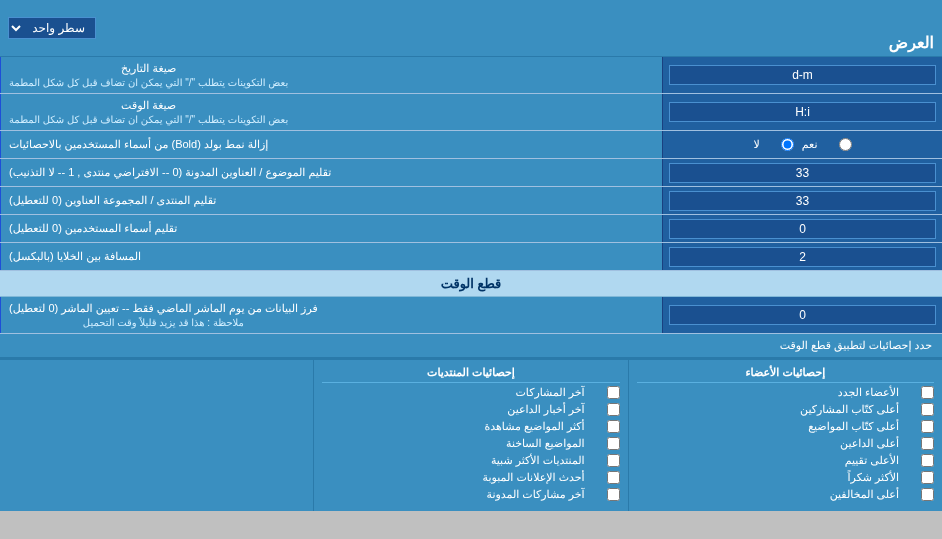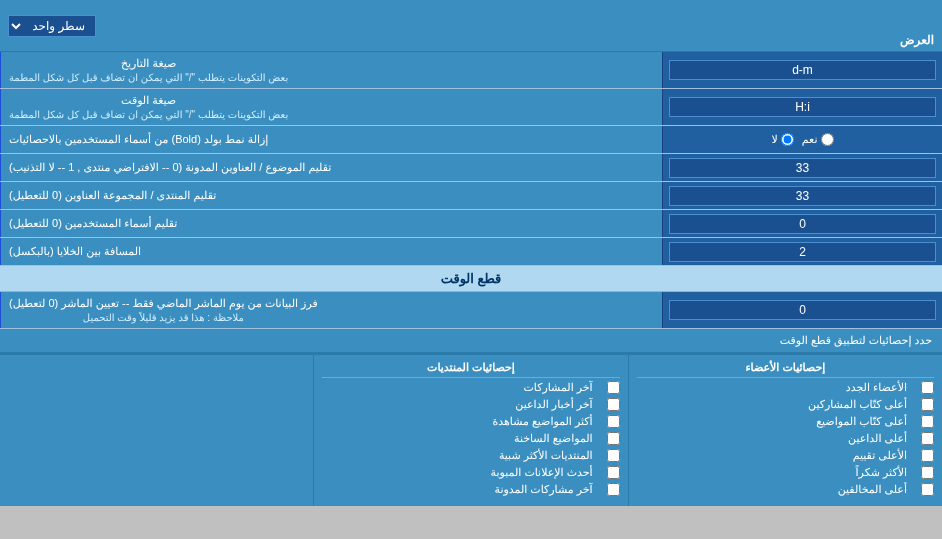--- a/index.html
+++ b/index.html
@@ -70,35 +70,35 @@
     }
     .header-select-wrap select {
       background: #1a5090;
       color: #fff;
       border: 1px solid #4a90d0;
       padding: 2px 6px;
       font-size: 12px;
     }
     .header-title {
       color: #fff;
-      font-size: 12px;
+      font-size: 16px;
       font-weight: bold;
       margin-top: 29px;
     }
     .radio-row {
       display: flex;
       align-items: center;
       gap: 8px;
     }
     .radio-row label {
       color: #fff;
       font-size: 11px;
       display: flex;
       align-items: center;
-      gap: 3px;
+      gap: 21px;
       cursor: pointer;
       justify-content: space-between;
     }
     .section-header {
       background: #b0d8f0;
       color: #003366;
       text-align: center;
       font-weight: bold;
       padding: 5px 8px;
       border-bottom: 1px solid #80b8d8;
@@ -123,21 +123,21 @@
       font-weight: bold;
       font-size: 11px;
       margin-bottom: 3px;
       border-bottom: 1px solid #5ab0e0;
       padding-bottom: 3px;
       text-align: center;
     }
     .stats-item {
       display: flex;
       align-items: center;
-      gap: 14px;
+      gap: 22px;
       margin-bottom: 4px;
       color: #fff;
       font-size: 11px;
     }
     .stats-item input[type="checkbox"] {
       width: 13px;
       height: 13px;
     }
     .limit-row {
       background: #3a8fc0;

